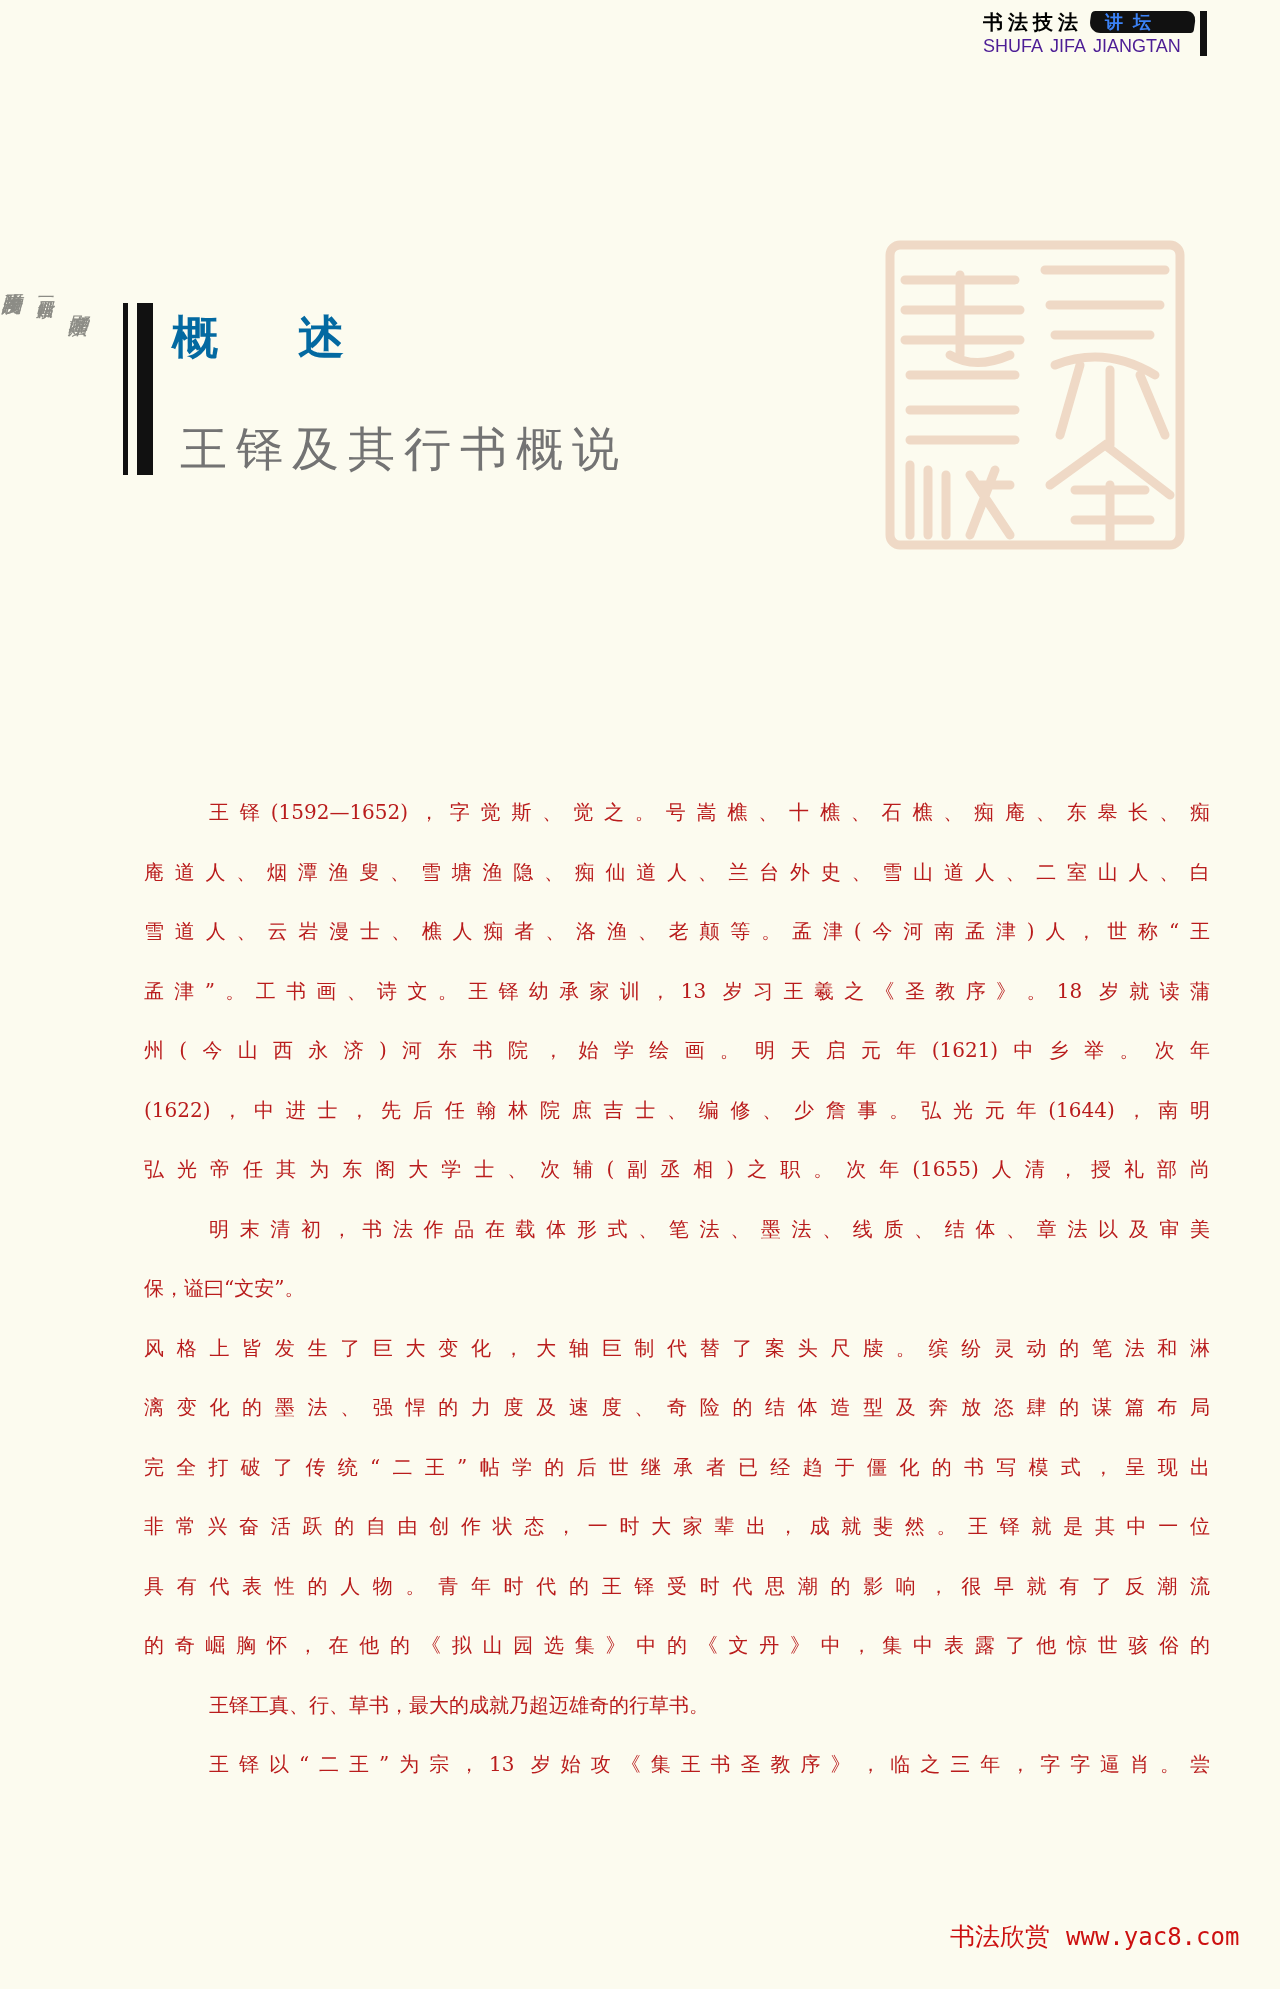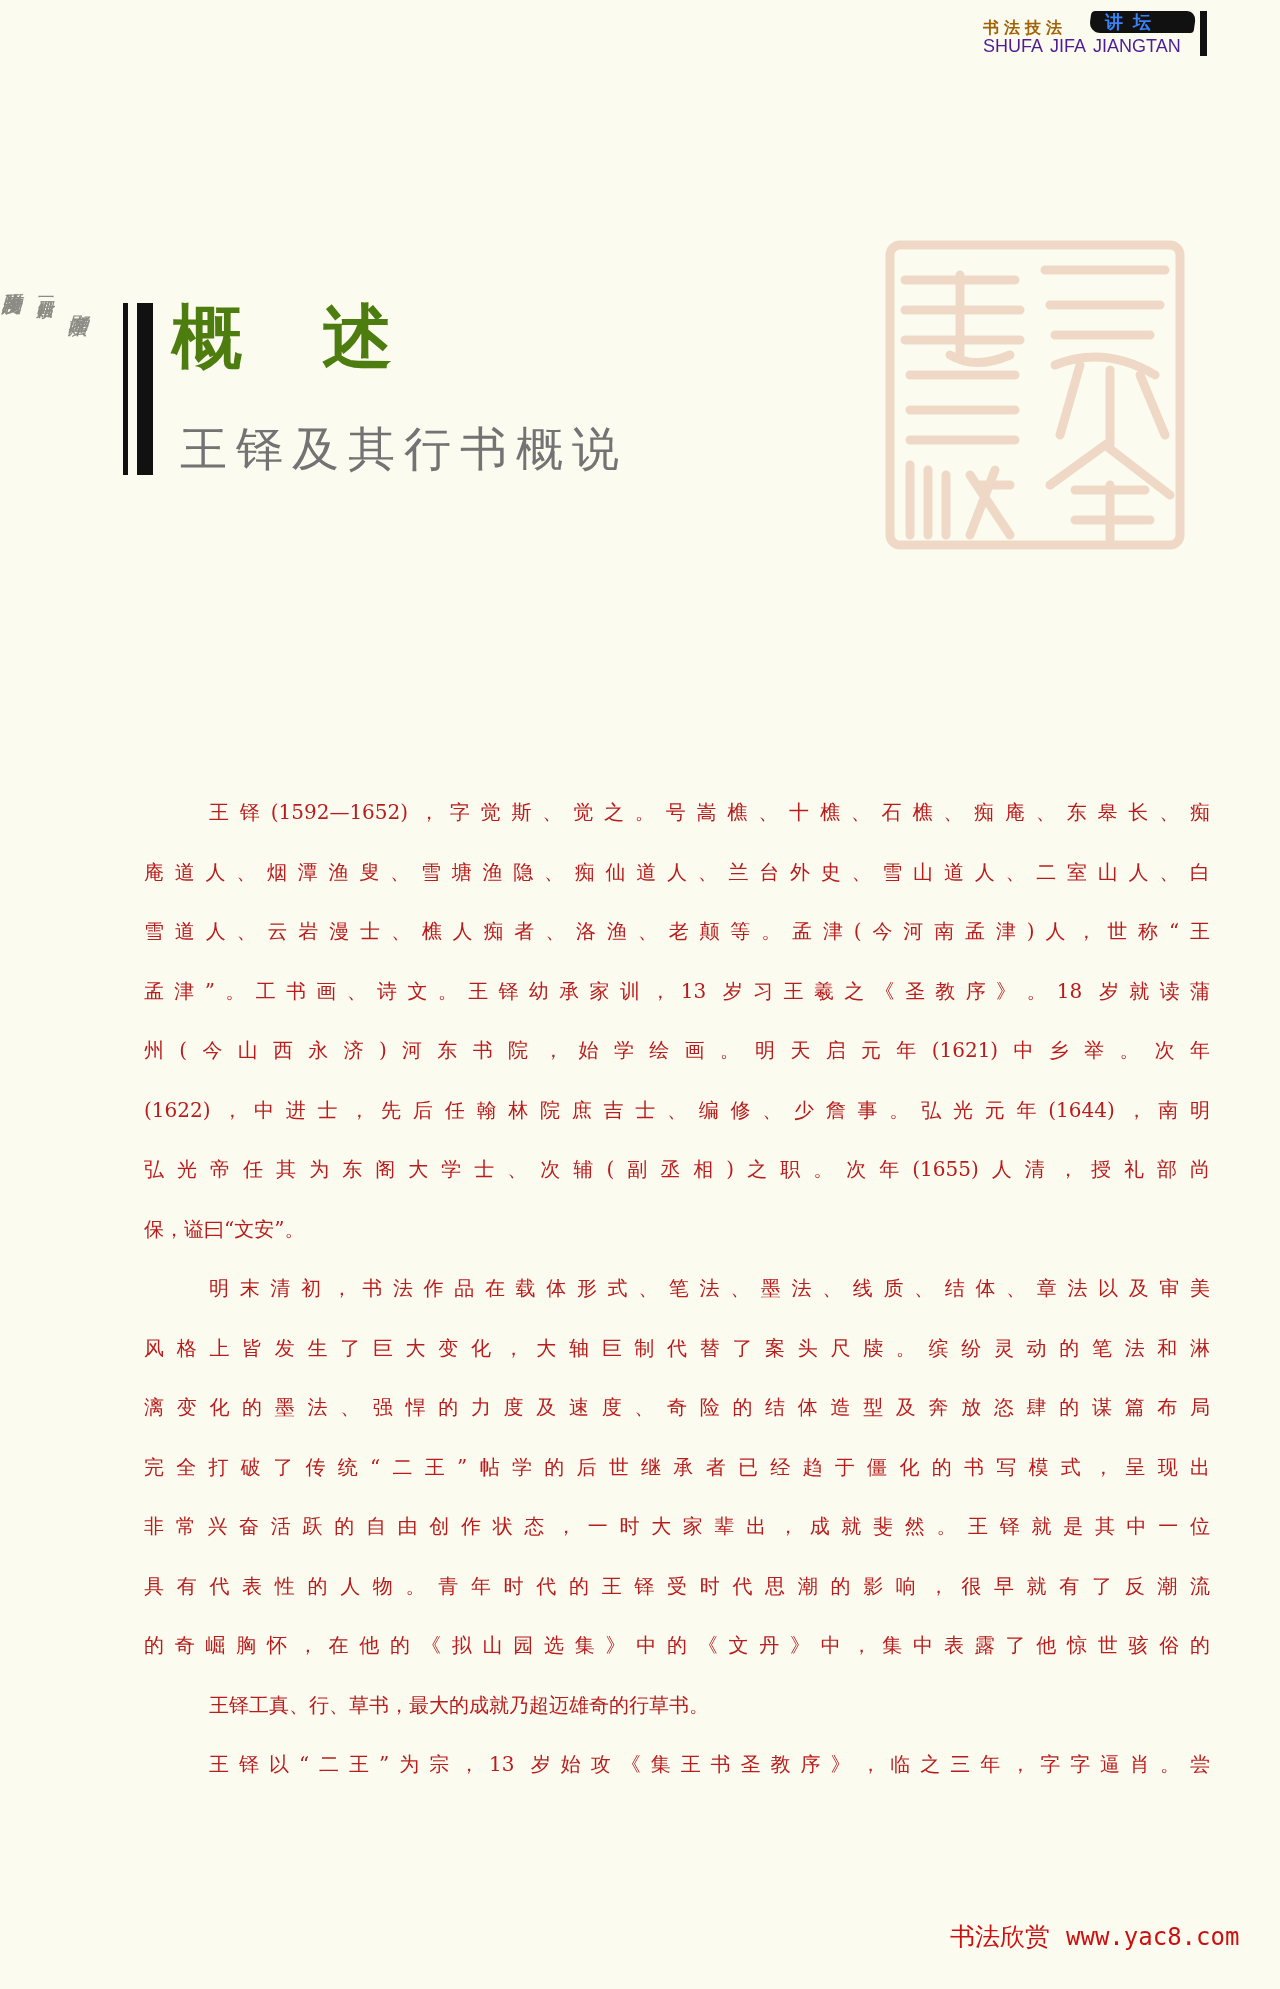--- a/index.html
+++ b/index.html
@@ -3,32 +3,32 @@
 <meta charset="utf-8">
 <style>
   html, body { margin: 0; padding: 0; }
   body {
     width: 1280px; height: 1989px; position: relative; overflow: hidden;
     background: #fcfbef;
     font-family: "DejaVu Serif", "Liberation Serif", serif;
     color: #1c1c1c;
   }
   .header { position: absolute; left: 983px; top: 10px; width: 230px; height: 48px; }
-  .header-cn { position: absolute; left: 0; top: 6px; font-family: "DejaVu Sans", sans-serif; font-weight: bold; font-size: 16px; letter-spacing: 5px; color: #a16207; line-height: 24px; }
+  .header-cn { position: absolute; left: 0; top: 0; font-family: "DejaVu Sans", sans-serif; font-weight: bold; font-size: 20px; letter-spacing: 5px; color: #000000; line-height: 24px; }
   .header-badge { position: absolute; left: 107px; top: 1px; width: 105px; height: 22px; background: #111; border-radius: 4px 10px 3px 12px; transform: skewX(-8deg); }
   .header-badge-text { position: absolute; left: 122px; top: 0; width: 80px; font-family: "DejaVu Sans", sans-serif; font-weight: bold; font-size: 18px; letter-spacing: 10px; color: #3b82f6; line-height: 24px; text-align: left; }
   .header-en { position: absolute; left: 0; top: 25px; font-family: "Liberation Sans", sans-serif; font-size: 18px; color: #4c1d95; line-height: 22px; white-space: nowrap; word-spacing: 3px; }
   .header-bar { position: absolute; left: 217px; top: 1px; width: 7px; height: 45px; background: #111; }
 
   .side-calligraphy { position: absolute; left: 0; top: 300px; width: 100px; height: 200px; }
   .side-col { position: absolute; writing-mode: vertical-rl; font-family: "DejaVu Serif", serif; font-style: italic; color: #8c8c86; line-height: 1; }
 
   .title-bar-thin { position: absolute; left: 123px; top: 303px; width: 5px; height: 172px; background: #111; }
   .title-bar-thick { position: absolute; left: 137px; top: 303px; width: 16px; height: 172px; background: #111; }
-  .section-title { position: absolute; left: 172px; top: 296px; font-family: "DejaVu Serif", serif; font-weight: bold; font-size: 70px; letter-spacing: 80px; line-height: 82px; color: #4d7c0f; white-space: nowrap; }
+  .section-title { position: absolute; left: 172px; top: 296px; font-family: "DejaVu Serif", serif; font-weight: bold; font-size: 46px; letter-spacing: 80px; line-height: 82px; color: #0369a1; white-space: nowrap; }
   .section-subtitle { position: absolute; left: 180px; top: 420px; font-family: "DejaVu Serif", serif; font-size: 47px; letter-spacing: 9px; line-height: 58px; color: #737373; white-space: nowrap; }
 
   .seal { position: absolute; left: 880px; top: 235px; width: 310px; height: 320px; }
 
   .body-text { position: absolute; left: 125px; top: 783px; width: 1085px; }
   .line { height: 59.5px; line-height: 59.5px; font-size: 20px; text-align: justify; text-align-last: justify; white-space: nowrap; overflow: visible; color: #b91c1c; margin-left: 19px; }
   .line.indent { padding-left: 65px; }
   .line.last { text-align-last: left; }
 
   .watermark { position: absolute; left: 950px; top: 1921px; font-family: "DejaVu Sans", sans-serif; font-size: 25px; color: #cc1010; white-space: nowrap; line-height: 32px; }
@@ -72,22 +72,22 @@
 </svg>
 
 <div class="body-text">
   <div class="line indent">王铎(1592—1652)，字觉斯、觉之。号嵩樵、十樵、石樵、痴庵、东皋长、痴</div>
   <div class="line">庵道人、烟潭渔叟、雪塘渔隐、痴仙道人、兰台外史、雪山道人、二室山人、白</div>
   <div class="line">雪道人、云岩漫士、樵人痴者、洛渔、老颠等。孟津(今河南孟津)人，世称“王</div>
   <div class="line">孟津”。工书画、诗文。王铎幼承家训，13 岁习王羲之《圣教序》。18 岁就读蒲</div>
   <div class="line">州(今山西永济)河东书院，始学绘画。明天启元年(1621)中乡举。次年</div>
   <div class="line">(1622)，中进士，先后任翰林院庶吉士、编修、少詹事。弘光元年(1644)，南明</div>
   <div class="line">弘光帝任其为东阁大学士、次辅(副丞相)之职。次年(1655)人清，授礼部尚</div>
+  <div class="line indent">明末清初，书法作品在载体形式、笔法、墨法、线质、结体、章法以及审美</div>
   <div class="line last">保，谥曰“文安”。</div>
-  <div class="line indent">明末清初，书法作品在载体形式、笔法、墨法、线质、结体、章法以及审美</div>
   <div class="line">风格上皆发生了巨大变化，大轴巨制代替了案头尺牍。缤纷灵动的笔法和淋</div>
   <div class="line">漓变化的墨法、强悍的力度及速度、奇险的结体造型及奔放恣肆的谋篇布局</div>
   <div class="line">完全打破了传统“二王”帖学的后世继承者已经趋于僵化的书写模式，呈现出</div>
   <div class="line">非常兴奋活跃的自由创作状态，一时大家辈出，成就斐然。王铎就是其中一位</div>
   <div class="line">具有代表性的人物。青年时代的王铎受时代思潮的影响，很早就有了反潮流</div>
   <div class="line">的奇崛胸怀，在他的《拟山园选集》中的《文丹》中，集中表露了他惊世骇俗的</div>
   <div class="line indent last">王铎工真、行、草书，最大的成就乃超迈雄奇的行草书。</div>
   <div class="line indent">王铎以“二王”为宗，13 岁始攻《集王书圣教序》，临之三年，字字逼肖。尝</div>
 </div>
 

